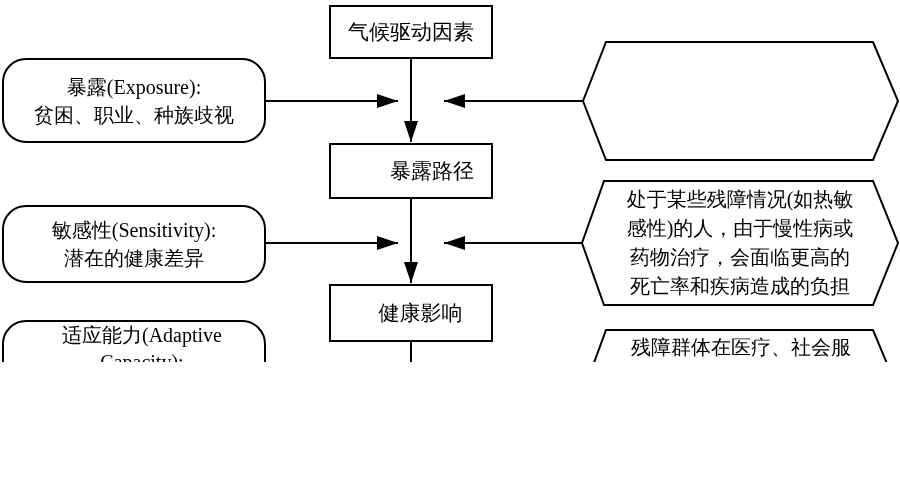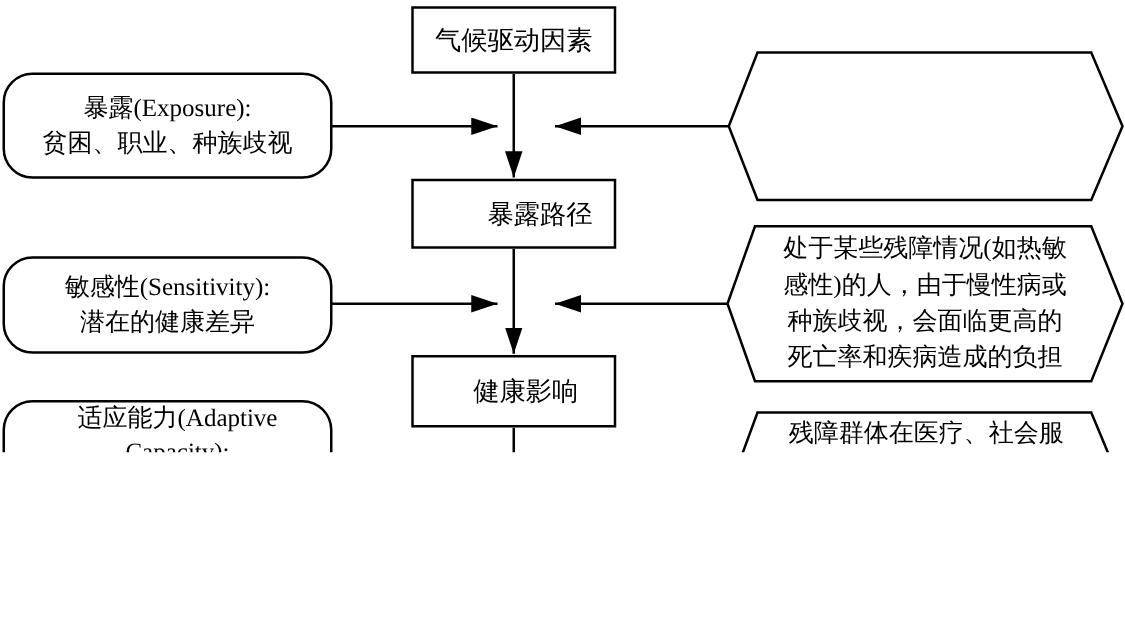--- a/index.html
+++ b/index.html
@@ -70,20 +70,20 @@
   <div class="box rounded" style="left:2px; top:58px;  width:264px; height:85px;">暴露(Exposure):
 贫困、职业、种族歧视</div>
   <div class="box rounded tall" style="left:2px; top:320px; width:264px; height:138px;padding-left:16px;">适应能力(Adaptive
 Capacity):
 贫困、教育、社会规范、
 治理、社会健康和经济
 政策</div>
 
   <div class="hex-text" style="left:594px; top:181px; width:292px; height:124px; line-height:29px;">处于某些残障情况(如热敏
 感性)的人，由于慢性病或
-种族歧视，会面临更高的
+药物治疗，会面临更高的
 死亡率和疾病造成的负担</div>
   <div class="hex-text" style="left:596px; top:330px; width:290px; height:122px; line-height:29px;">残障群体在医疗、社会服
 务、灾害准备工具等方面
 的获取较少，气候驱动因素
 性边缘化</div>
 
 </div>
 
 </body></html>

